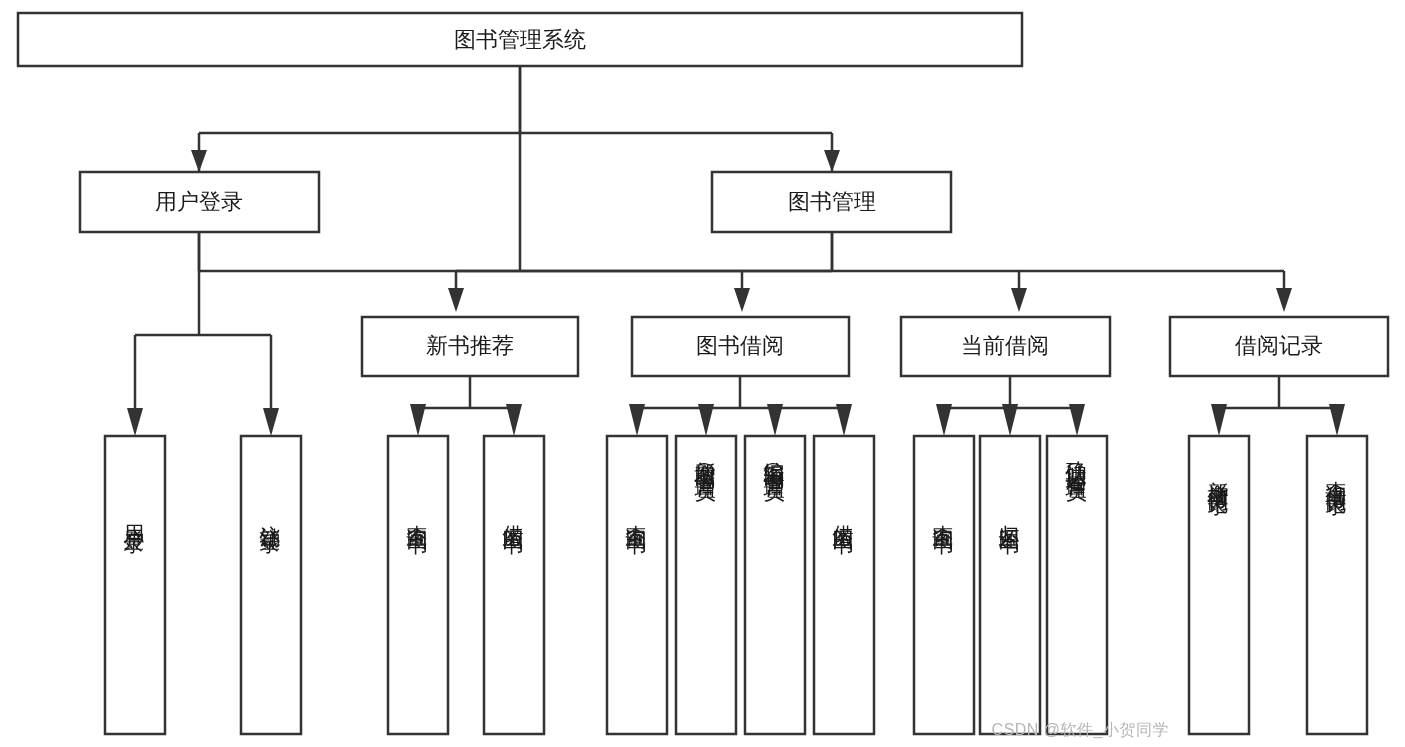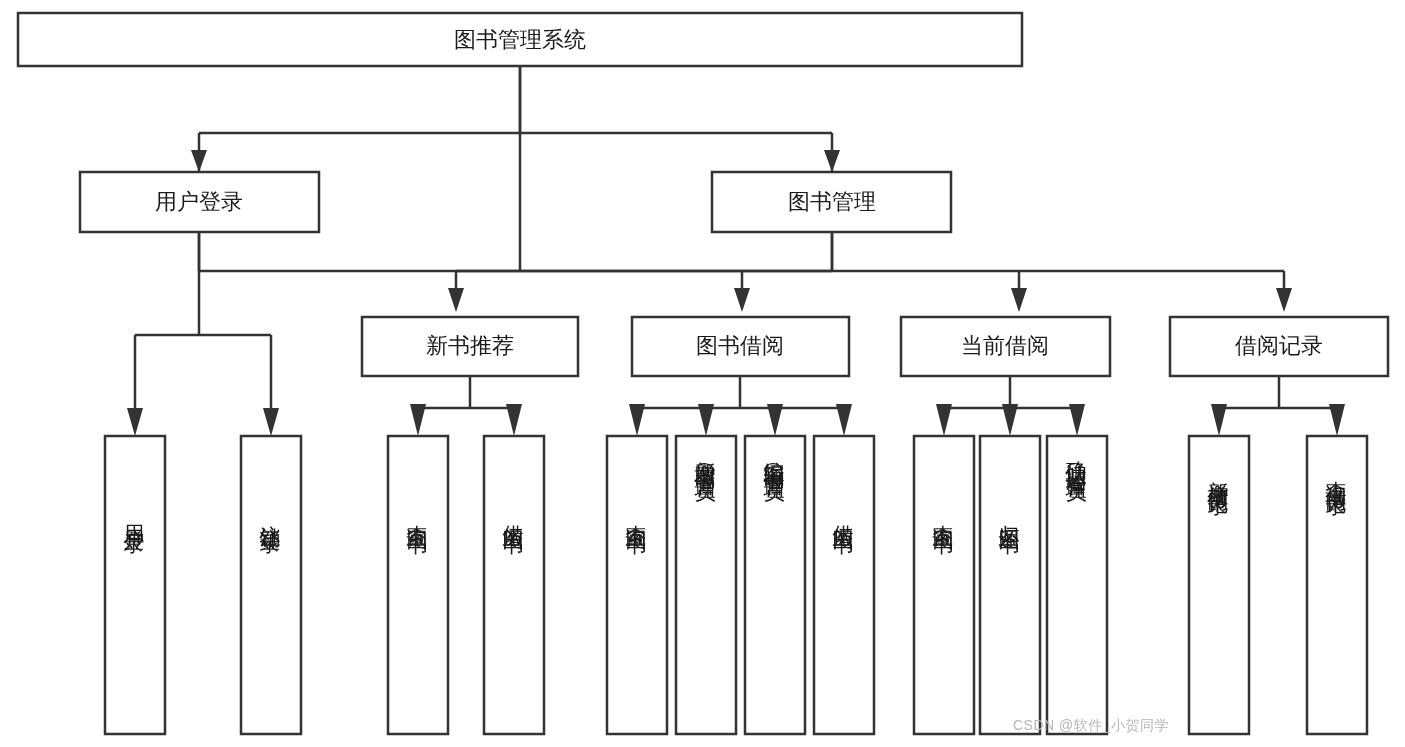--- a/index.html
+++ b/index.html
@@ -64,23 +64,23 @@
     line-height: 1.0;
     letter-spacing: 3px;
     color: #1a1a1a;
     white-space: nowrap;
     text-align: start;
     pointer-events: none;
   }
   .watermark {
     position: absolute;
     right: 8px;
-    bottom: 12px;
-    font-family: "Liberation Sans", "DejaVu Sans", sans-serif;
-    font-size: 14px;
+    bottom: 6px;
+    font-family: "Liberation Sans", "DejaVu Sans", sans-serif;
+    font-size: 16px;
     color: #b6b6b6;
     white-space: nowrap;
     letter-spacing: 0.5px;
   }
 </style>
 </head>
 <body>
 
 <div id="diagram-root">
 

